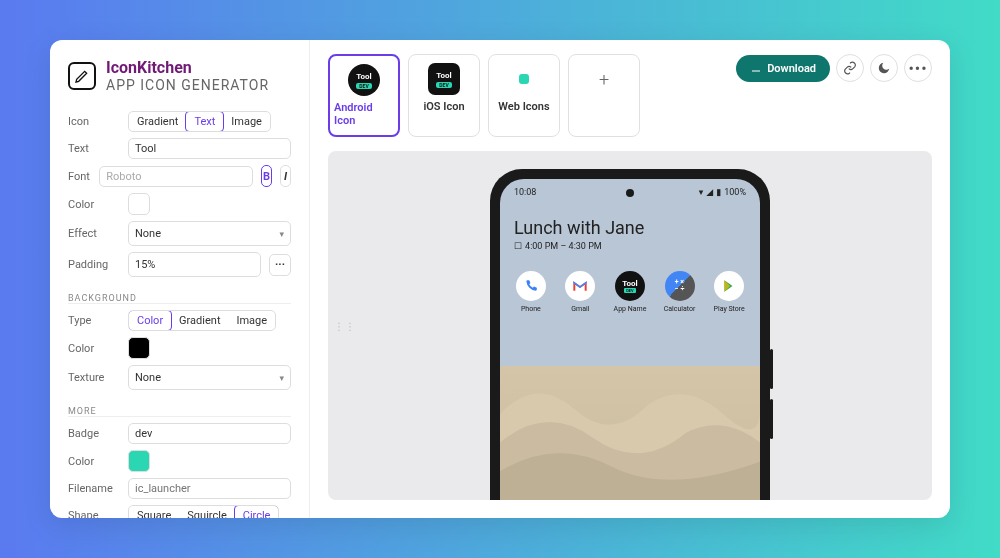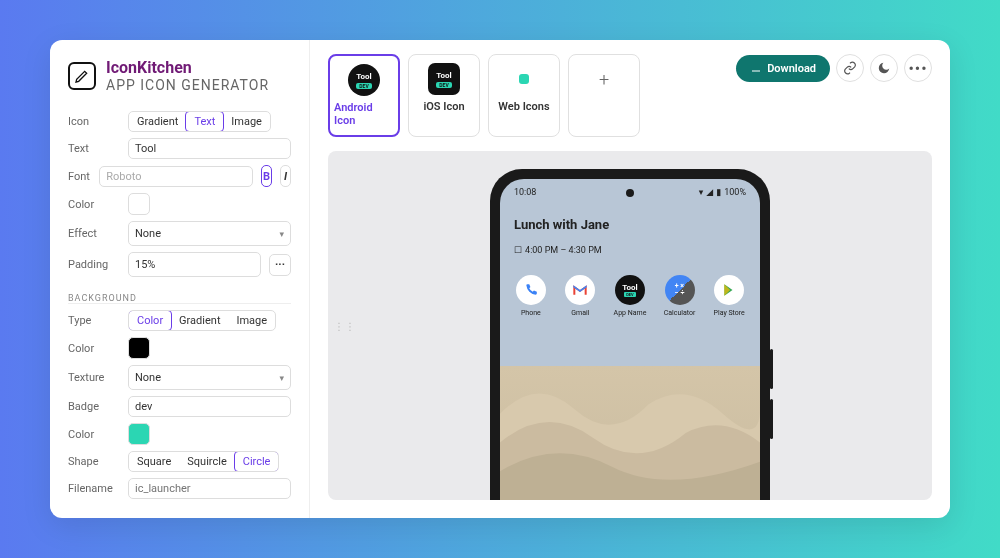--- a/index.html
+++ b/index.html
@@ -42,21 +42,21 @@
     .preview-area { flex:1; background:#eaeaec; margin:0 18px 18px; border-radius:8px; display:flex; justify-content:center; position:relative; padding-top:18px; overflow:hidden; }
     .drag-handle { position:absolute; left:6px; top:50%; transform:translateY(-50%); color:#bbb; font-size:10px; letter-spacing:1px; }
     .phone { width:280px; background:#1a1a1a; border-radius:32px 32px 0 0; padding:10px 10px 0; position:relative; }
     .phone-side { position:absolute; right:-3px; width:3px; height:40px; background:#1a1a1a; border-radius:2px; }
     .side1 { top:180px; } .side2 { top:230px; }
     .screen { background:linear-gradient(#b8c6d6 0%, #b8c6d6 55%, #d4c5a8 55%, #c9bba0 100%); border-radius:24px 24px 0 0; height:100%; position:relative; overflow:hidden; min-height:340px; }
     .cam { position:absolute; top:10px; left:50%; transform:translateX(-50%); width:8px; height:8px; background:#1a1a1a; border-radius:50%; }
     .status { display:flex; justify-content:space-between; padding:8px 14px 4px; font-size:9px; color:#222; }
     .status-r { display:flex; gap:3px; align-items:center; }
     .widget { margin:16px 14px 14px; color:#222; }
-    .widget h3 { font-size:13px; font-weight:700; margin-bottom:13px; }
+    .widget h3 { font-size:18px; font-weight:400; margin-bottom:3px; }
     .widget p { font-size:9px; display:flex; align-items:center; gap:3px; }
     .apps { display:flex; justify-content:space-around; padding:6px 6px; }
     .app-item { display:flex; flex-direction:column; align-items:center; gap:4px; width:44px; }
     .app-icon { width:30px; height:30px; border-radius:50%; background:#fff; display:flex; align-items:center; justify-content:center; font-size:8px; font-weight:700; overflow:hidden; }
     .app-icon.tool { background:#111; color:#fff; flex-direction:column; }
     .app-icon.tool .dev { background:#2bd6b3; color:#111; font-size:4px; padding:0 2px; border-radius:1px; }
     .app-label { font-size:7px; color:#222; text-align:center; white-space:nowrap; }
     .terrain { position:absolute; bottom:0; left:0; right:0; height:45%; }
     .terrain svg { width:100%; height:100%; }
     .chev { font-size:9px; color:#888; }
@@ -139,43 +139,44 @@
       </div>
 
       <div class="row">
         <label>Texture</label>
         <div class="sel">
           <span>None</span>
           <span class="chev">▾</span>
         </div>
       </div>
 
+      <div class="section-h">MORE</div>
 
       <div class="row">
         <label>Badge</label>
         <input class="inp" value="dev" style="">
       </div>
 
       <div class="row">
         <label>Color</label>
         <div class="swatch" style="background:#2bd6b3;"></div>
+      </div>
+
+      <div class="row">
+        <label>Filename</label>
+        <input class="inp placeholder" placeholder="ic_launcher" style="">
       </div>
 
       <div class="row">
         <label>Shape</label>
         <div class="seg">
           <span>Square</span>
           <span>Squircle</span>
           <span class="active">Circle</span>
         </div>
-      </div>
-
-      <div class="row">
-        <label>Filename</label>
-        <input class="inp placeholder" placeholder="ic_launcher" style="">
       </div>
 
     </div>
   </div>
 
   <div class="main">
     <div class="topbar">
       <div class="tabs">
         <div class="tab active">
           <div class="preview circle">

